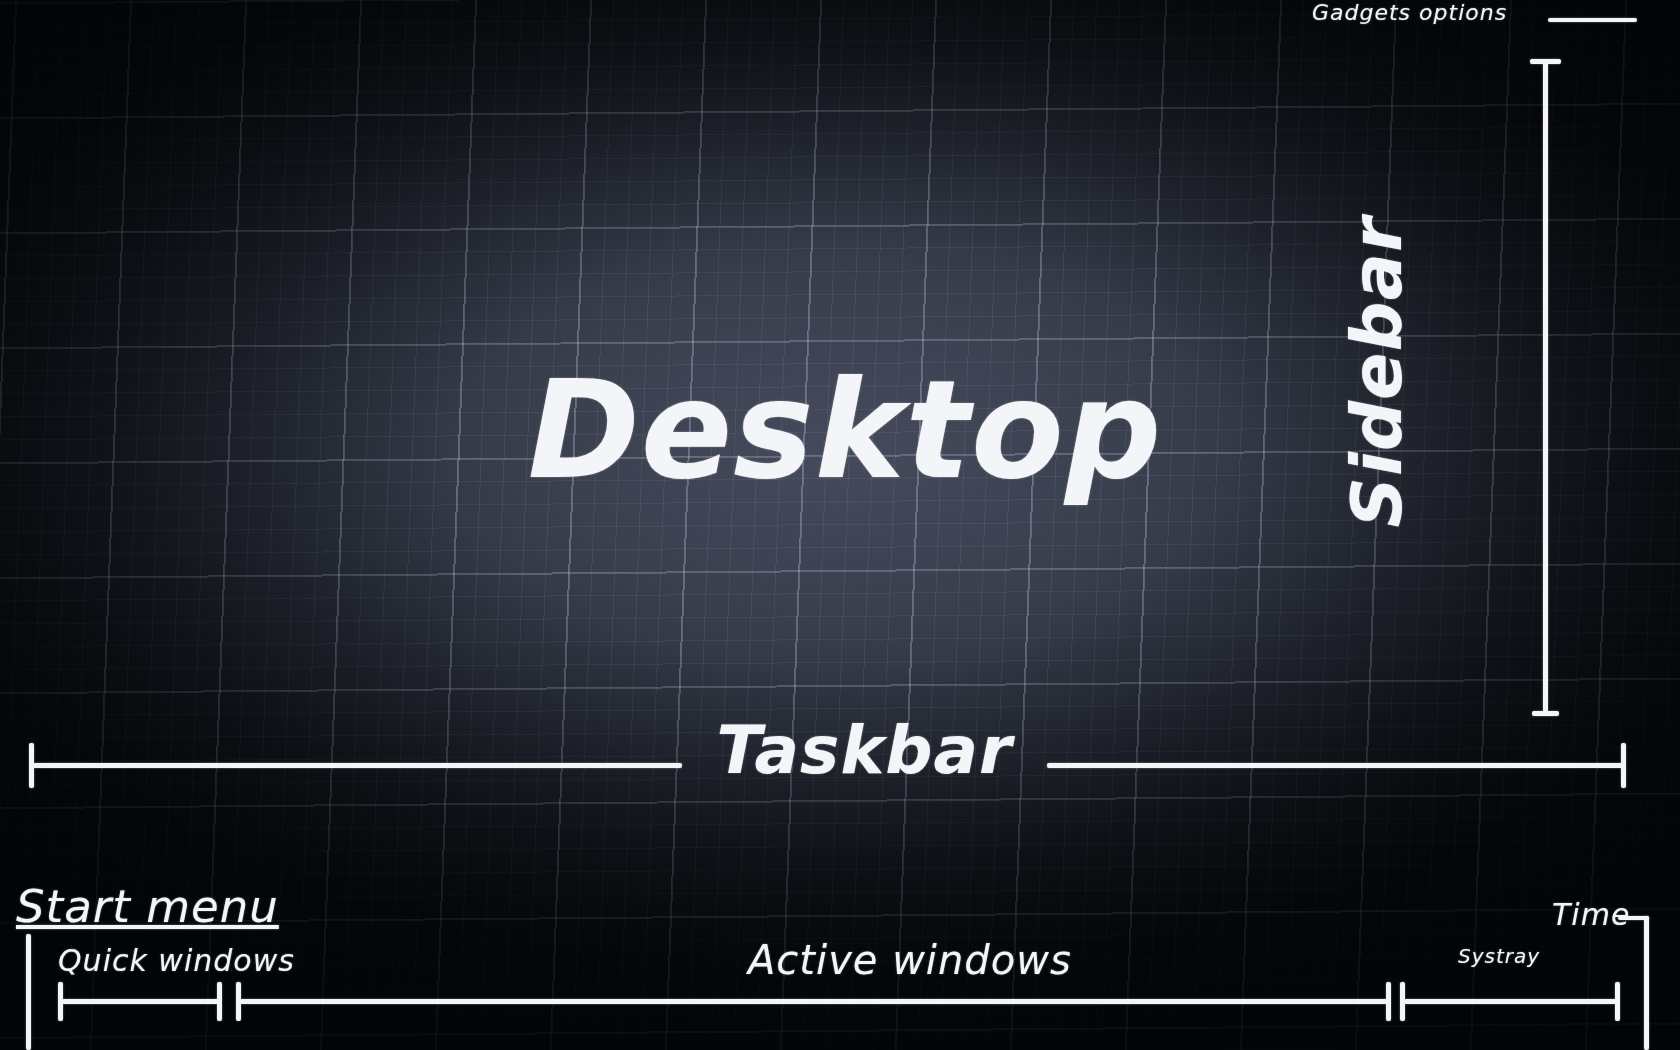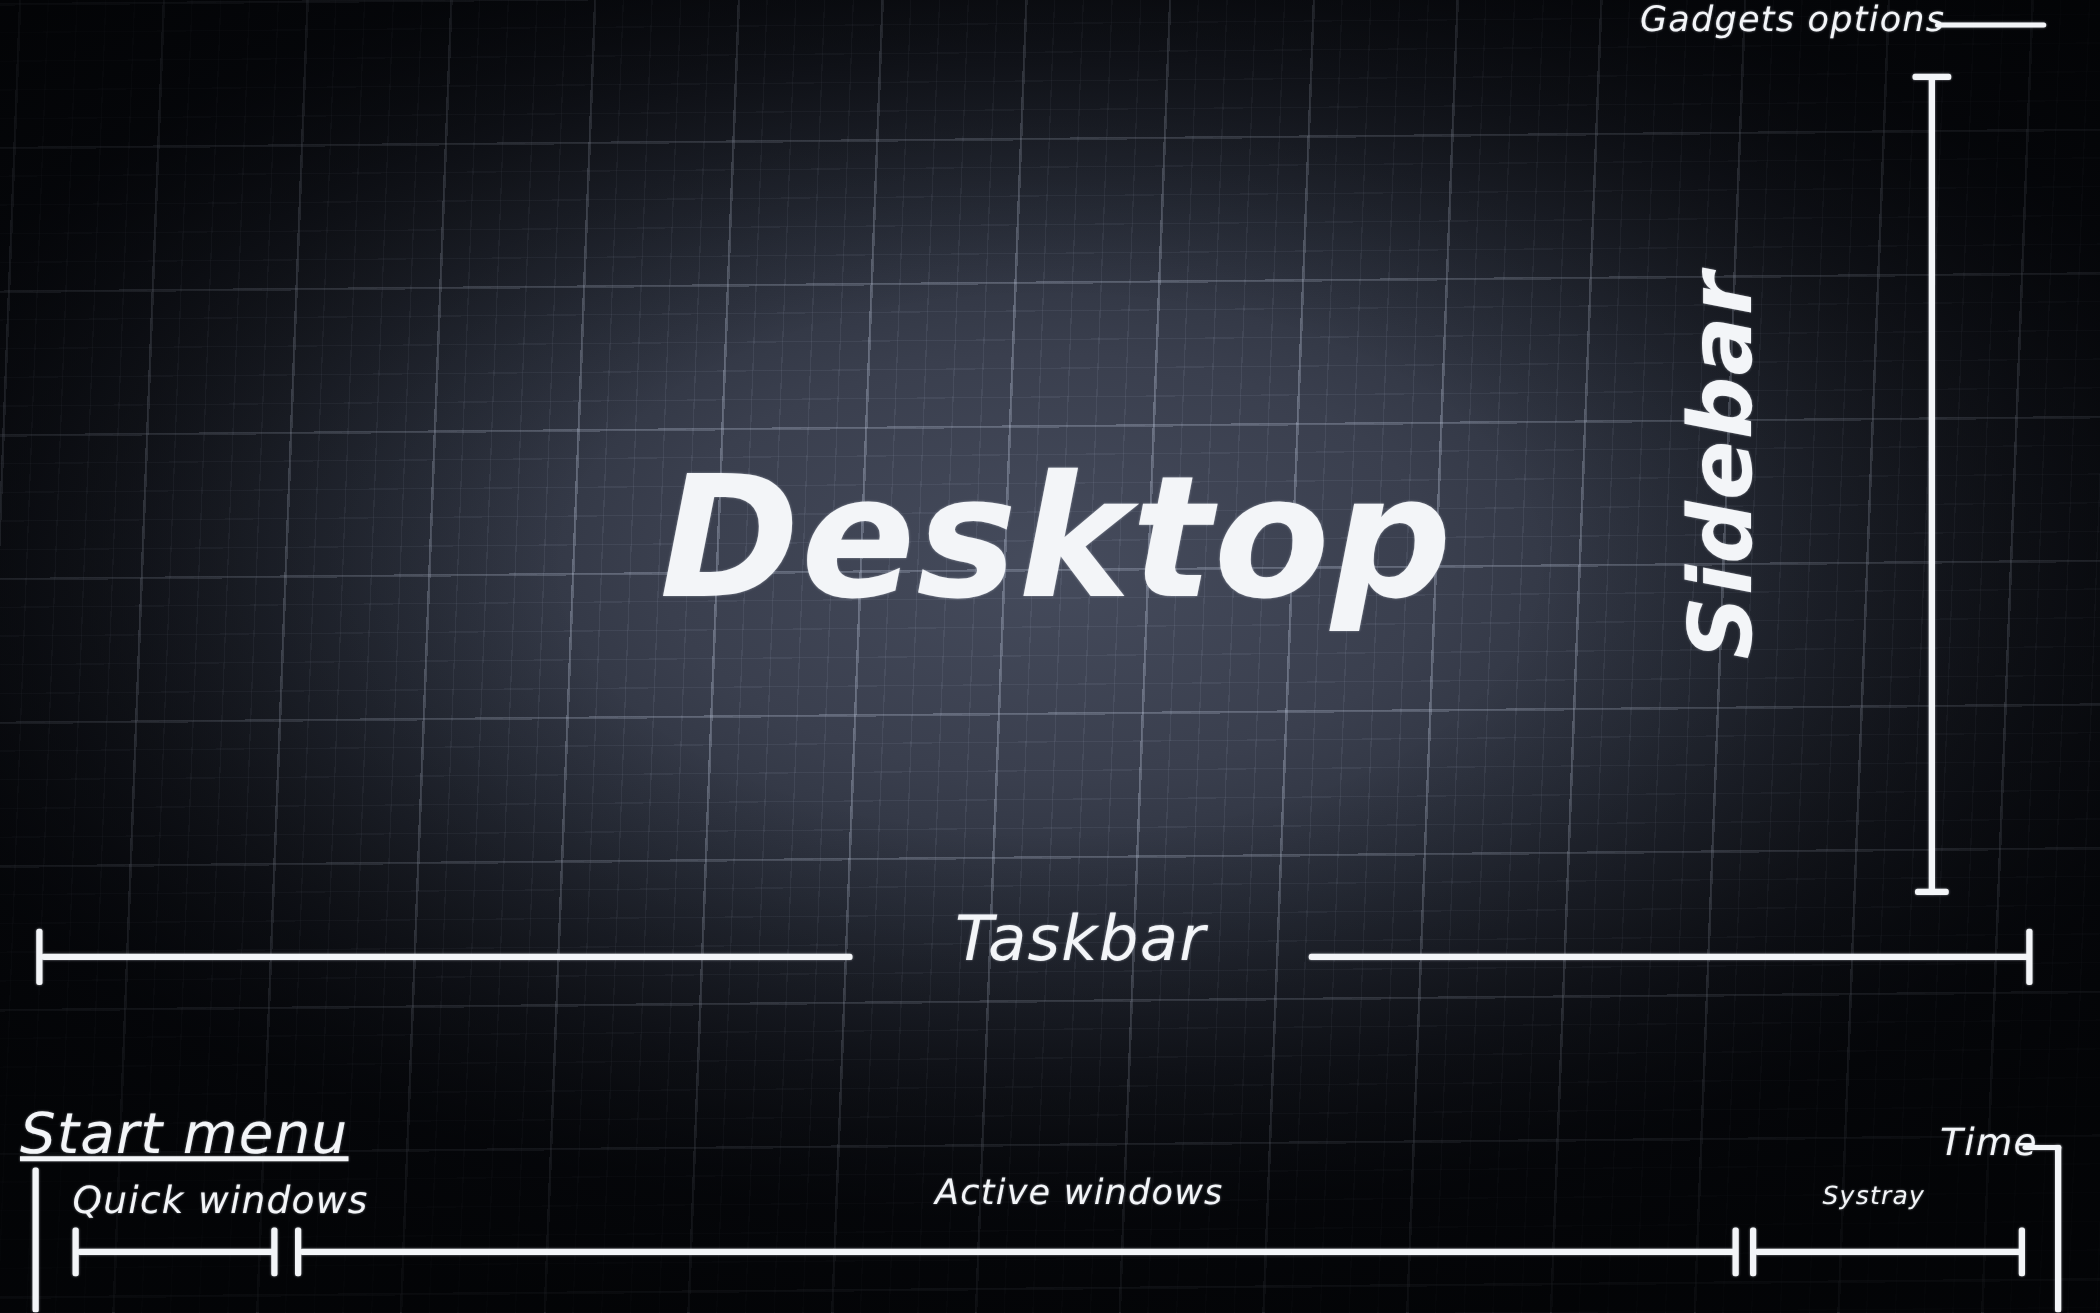--- a/index.html
+++ b/index.html
@@ -55,33 +55,33 @@
     letter-spacing: 1px;
     text-shadow: 0 0 2px rgba(240,244,252,0.45);
     line-height: 1;
   }
   .centered {
     display: flex;
     align-items: center;
     justify-content: center;
   }
   
-  #gadgets-label       { left: 1312px; top: 2px;   font-size: 28px; }
+  #gadgets-label       { left: 1312px; top: 2px;   font-size: 22px; }
   #start-menu-label    { left: 16px;   top: 884px; font-size: 45px; text-decoration: underline; }
   #quick-launch-label  { left: 58px;   top: 946px; font-size: 30px; }
-  #active-windows-label{ left: 748px;  top: 940px; font-size: 28px; }
+  #active-windows-label{ left: 748px;  top: 940px; font-size: 40px; }
   #systray-label       { left: 1458px; top: 946px; font-size: 20px; }
   #time-label          { left: 1552px; top: 900px; font-size: 30px; }
   #desktop-label {
     left: 555px; top: 325px; width: 580px; height: 210px;
     font-size: 135px; font-weight: bold;
   }
   #taskbar-label {
     left: 682px; top: 700px; width: 365px; height: 102px;
-    font-size: 50px; font-weight: normal;
+    font-size: 66px; font-weight: bold;
   }
   #sidebar-label {
     left: 1177px; top: 322px; width: 400px; height: 100px;
     font-size: 70px; font-weight: bold;
     transform: rotate(-90deg);
   }
   
   #gadgets-line        { left: 1548px; top: 18px;  width: 89px;  height: 4px; }
   
   #sidebar-line        { left: 1543px; top: 61px;  width: 5px;   height: 654px; }

